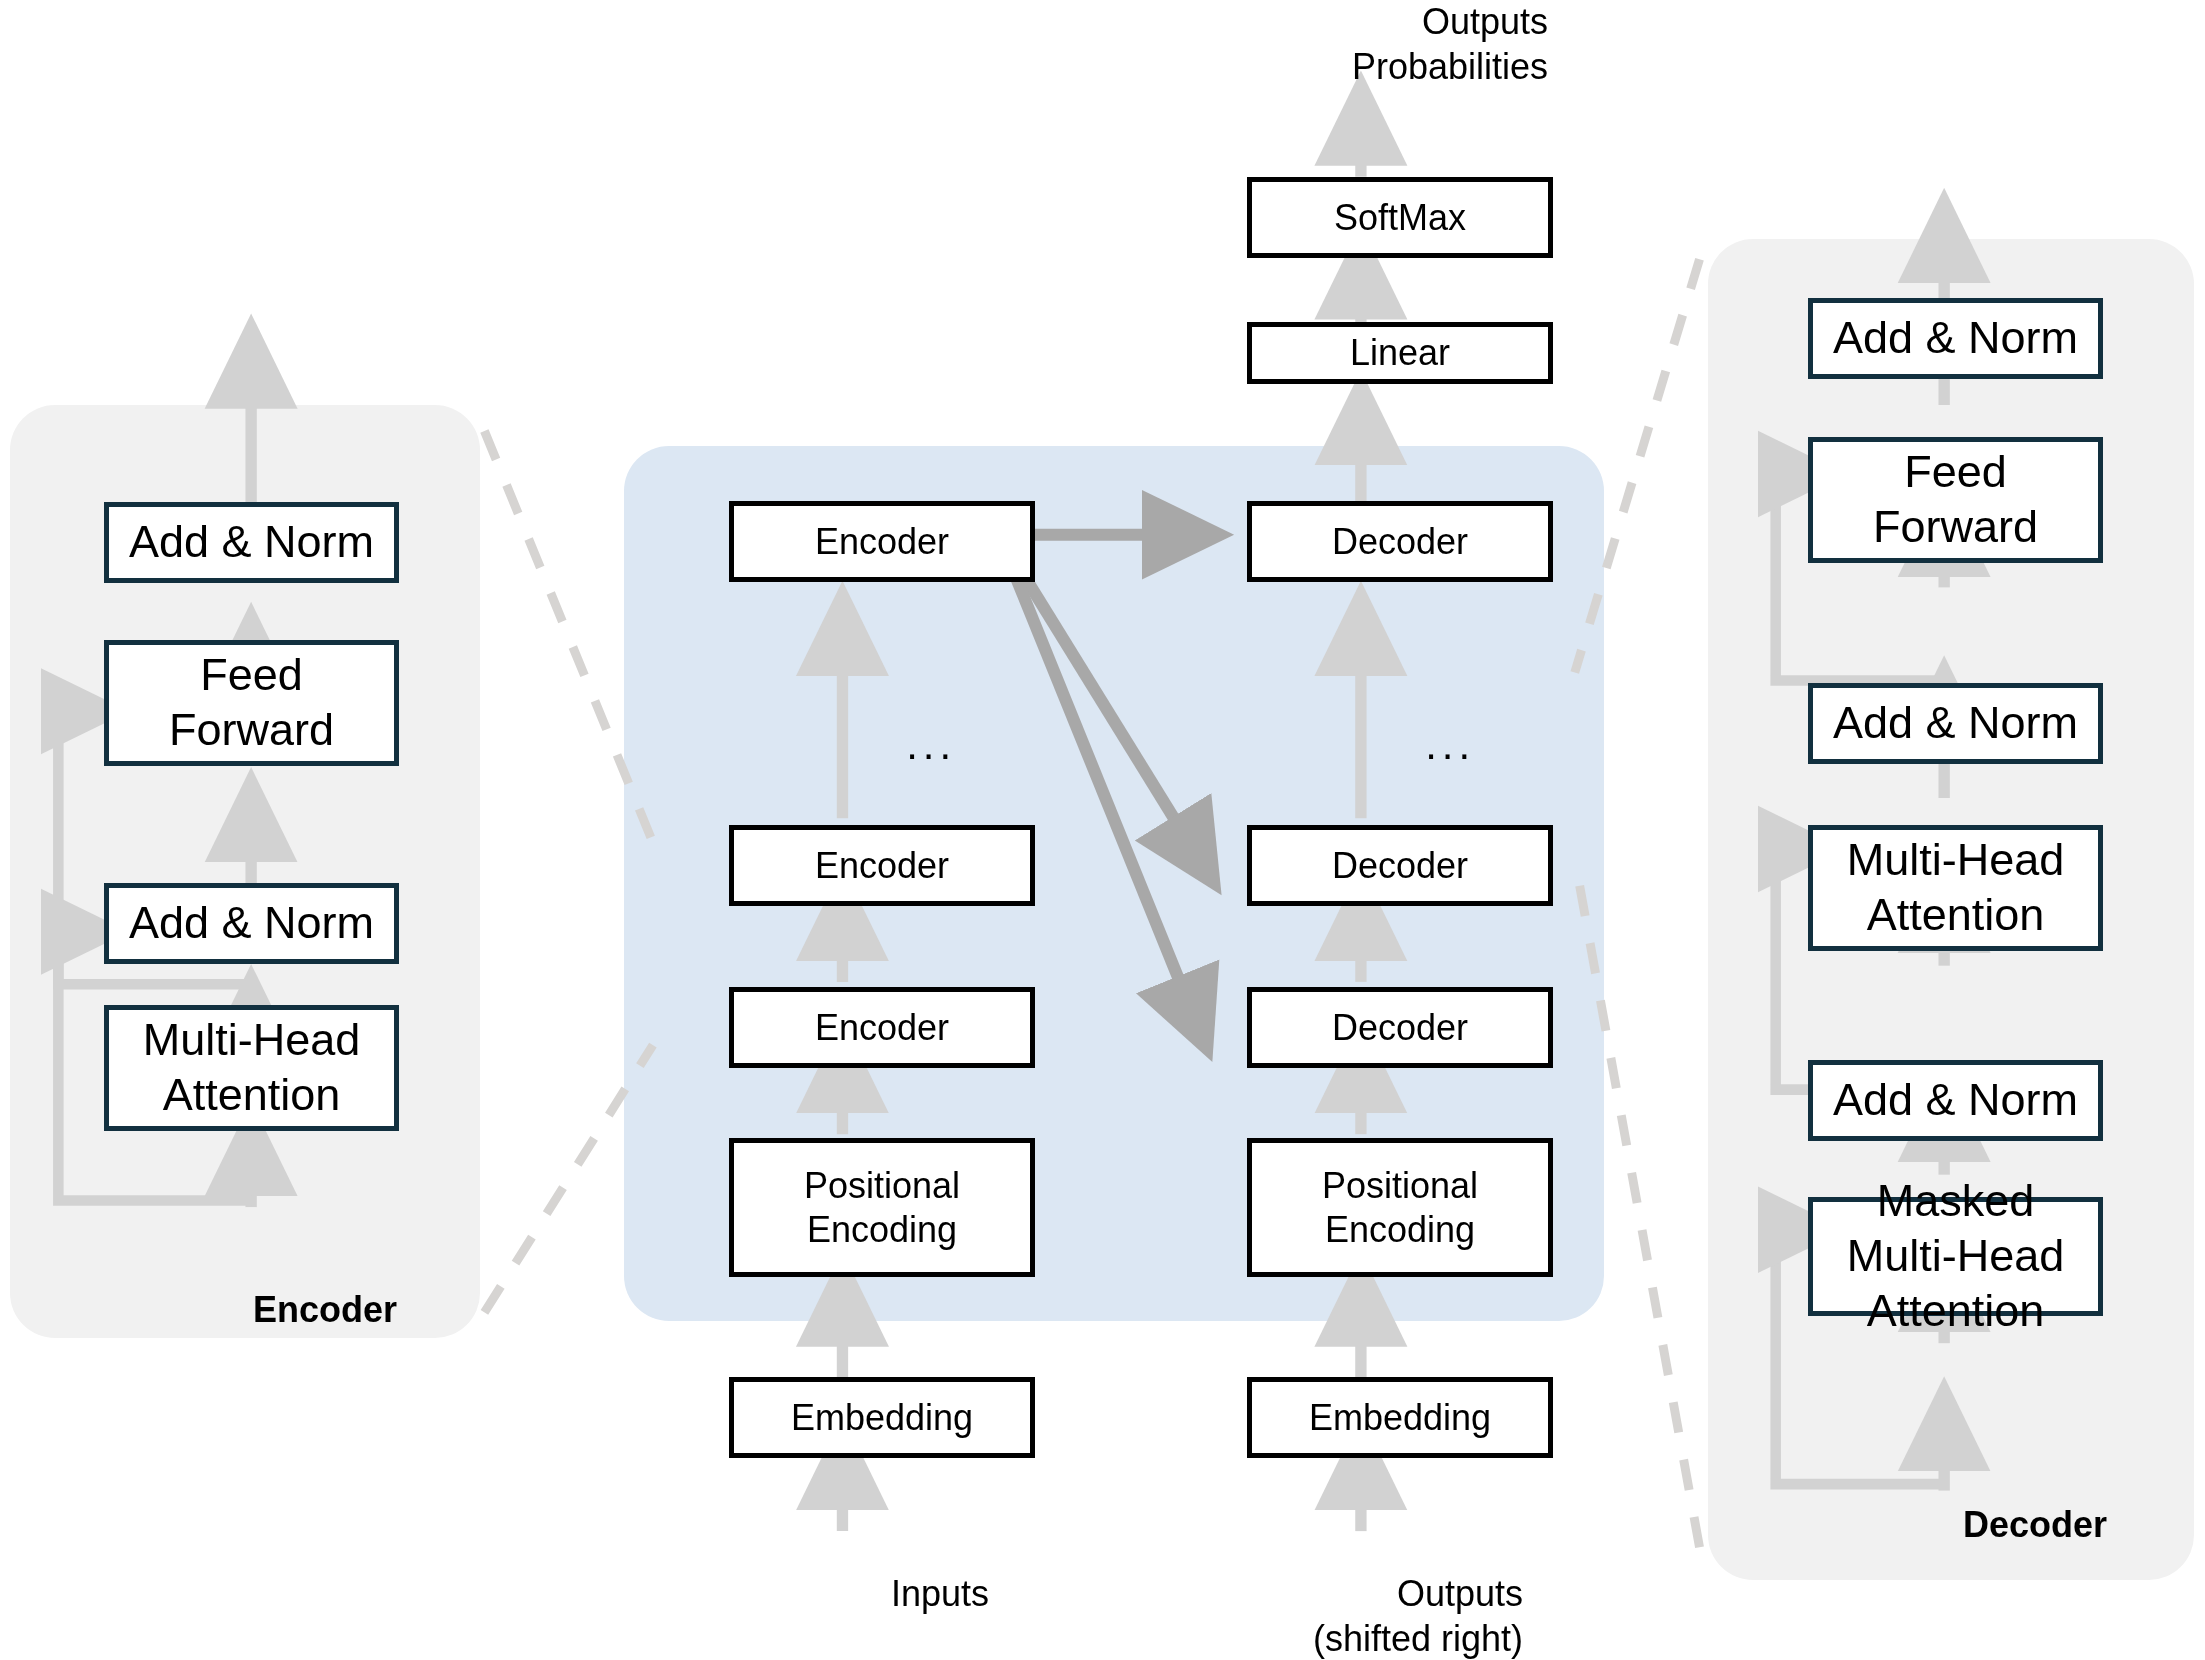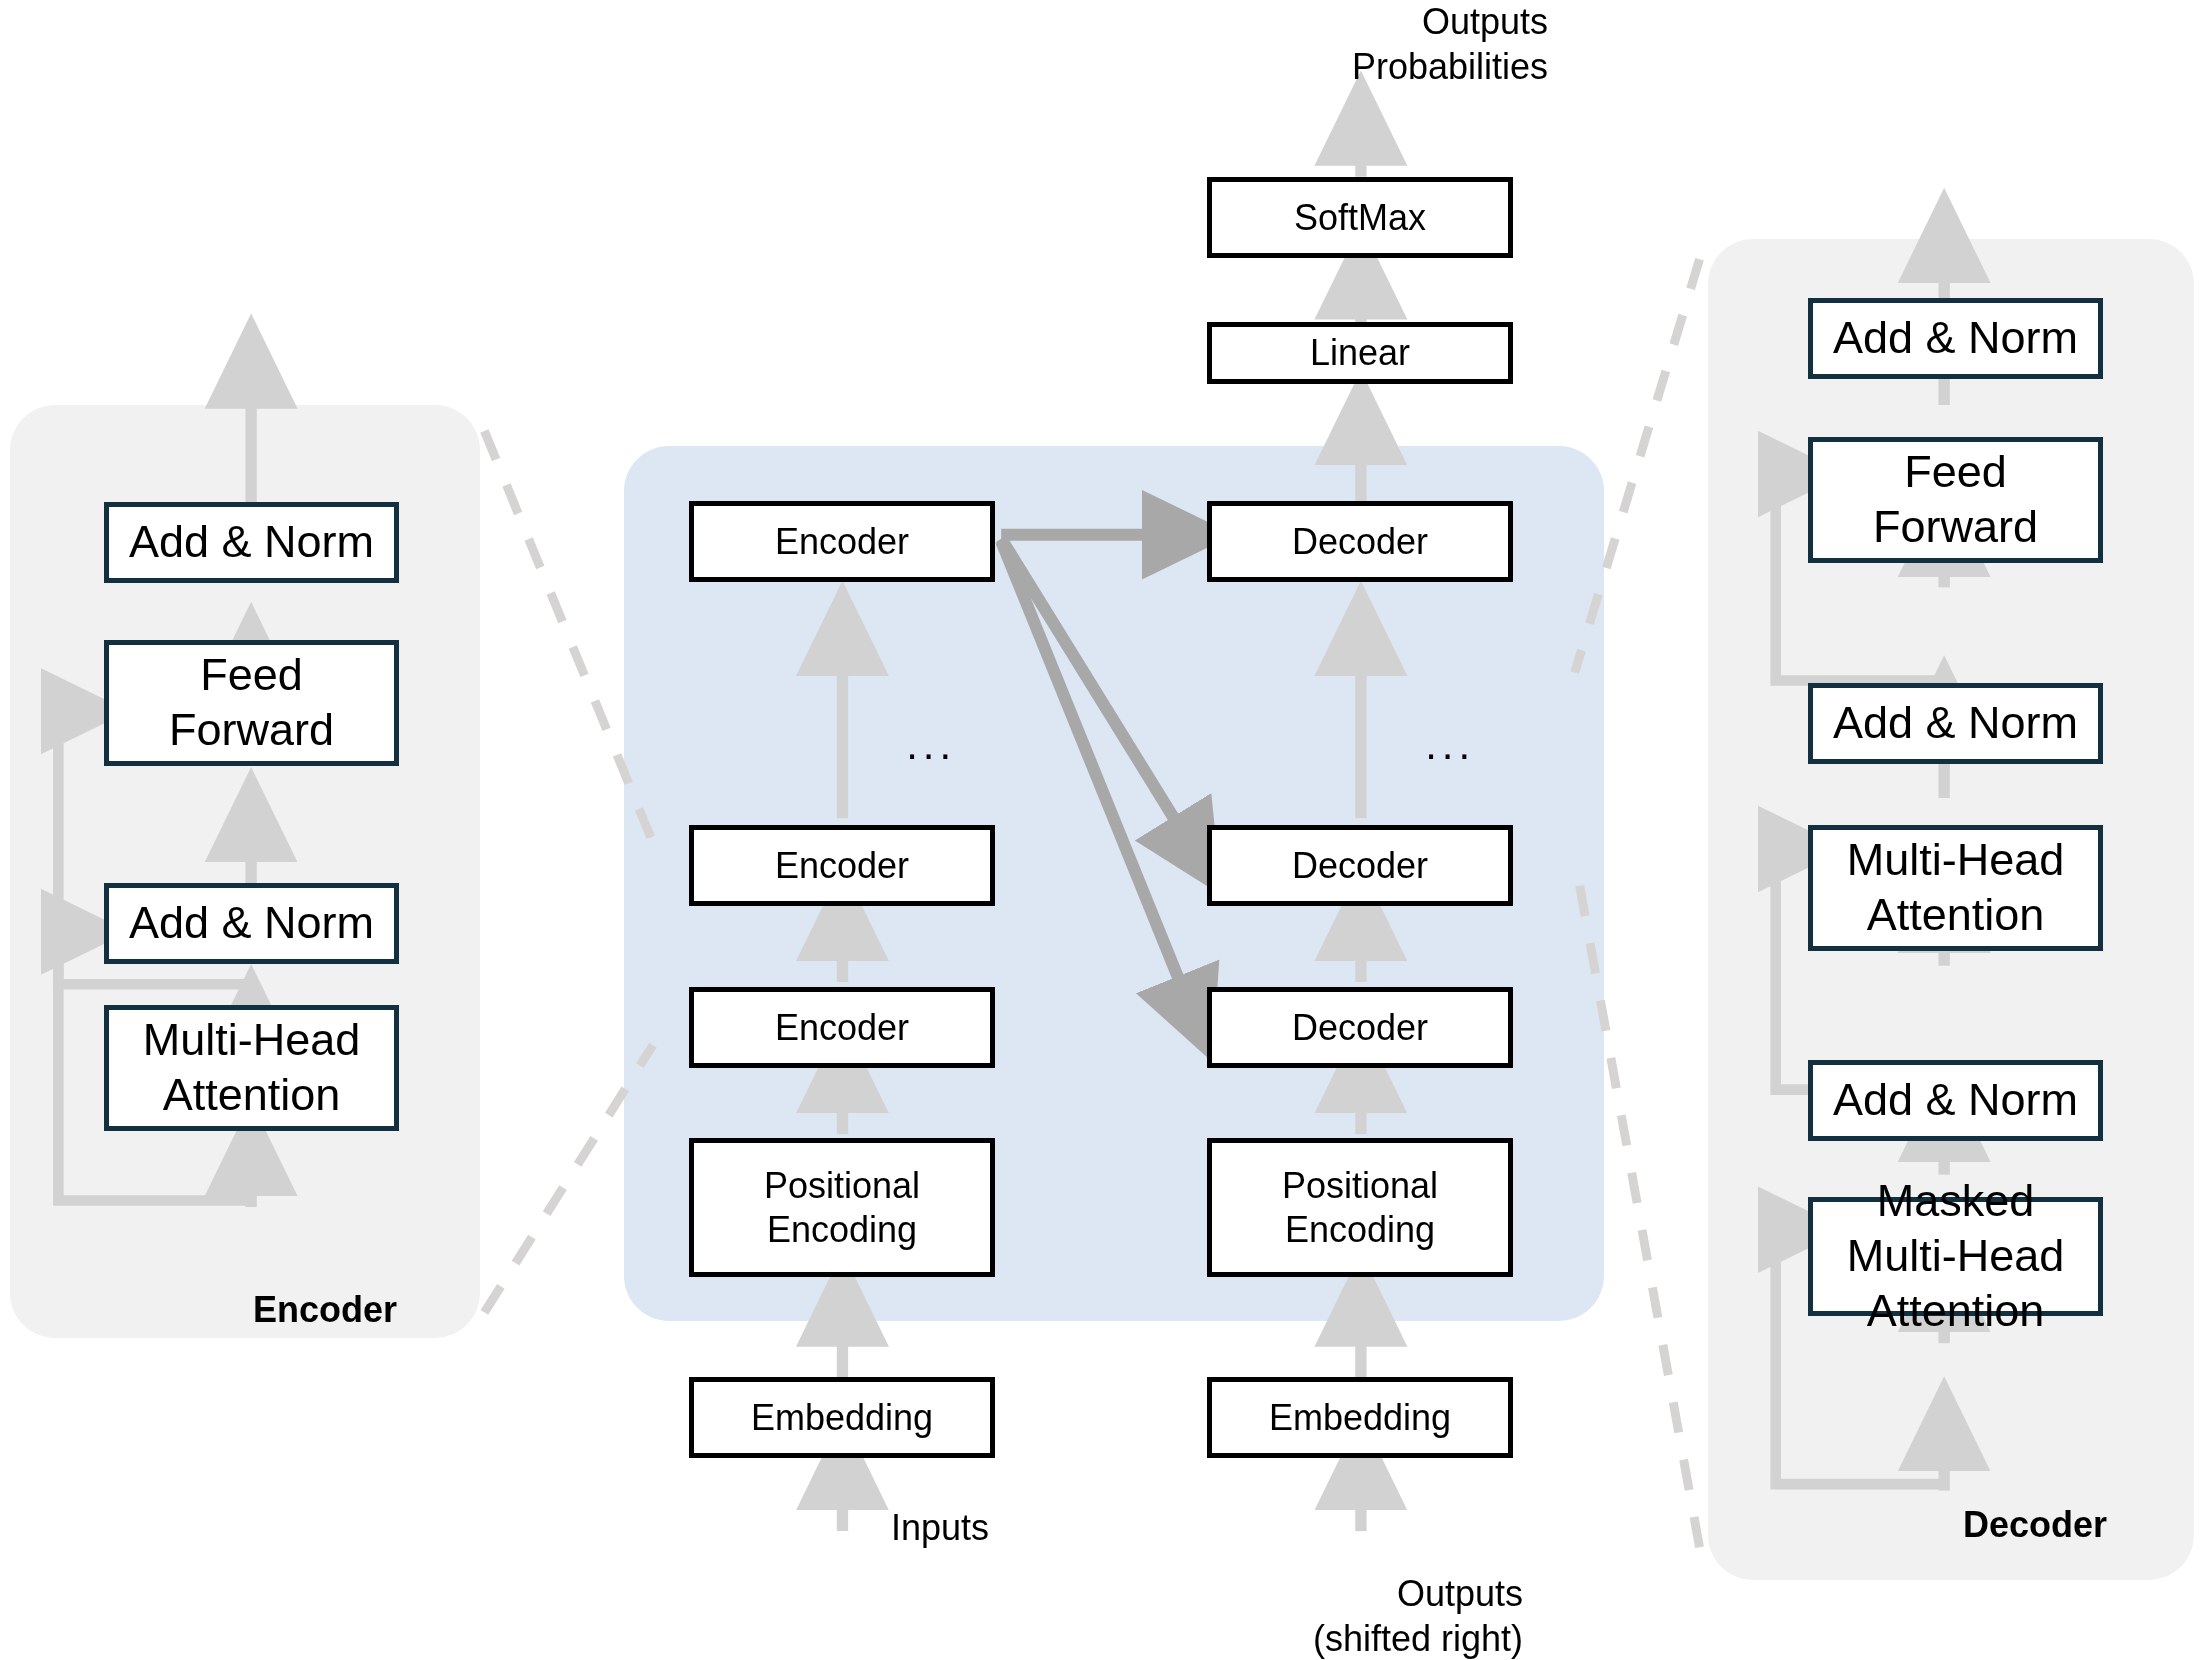--- a/index.html
+++ b/index.html
@@ -33,21 +33,21 @@
     box-sizing: border-box;
     display: flex;
     align-items: center;
     justify-content: center;
     text-align: center;
     color: #000000;
     line-height: 1.22;
     white-space: pre-line;
   }
   .node.navy  { border: 5.7px solid #12303f; }
-  .node.black { border: 5.7px solid #000000; }
+  .node.black { border: 5.7px solid #000000; margin-left: 40px; }
 
   .fs-lg { font-size: 36px; }
   .fs-md { font-size: 45px; }
 
   
   .txt {
     position: absolute;
     color: #000000;
     text-align: right;
     white-space: pre-line;
@@ -196,21 +196,21 @@
 
   <div class="node black fs-lg" style="left:1207px; top:322px; width:306px; height:62px;">Linear</div>
 
   <div class="txt" style="left:1175px; top:0px; width:373px; font-size:36px;">Outputs
 Probabilities</div>
 
   <div class="node black fs-lg" style="left:689px; top:1377px; width:306px; height:81px;">Embedding</div>
 
   <div class="node black fs-lg" style="left:1207px; top:1377px; width:306px; height:81px;">Embedding</div>
 
-  <div class="txt" style="left:697px; top:1506px; width:292px; font-size:36px;">Inputs</div>
+  <div class="txt" style="left:697px; top:1572px; width:292px; font-size:36px;">Inputs</div>
 
   <div class="txt" style="left:1199px; top:1572px; width:324px; font-size:36px;">Outputs
 (shifted right)</div>
 
   <div class="node navy fs-md" style="left:1808px; top:298px; width:295px; height:81px;">Add &amp; Norm</div>
 
   <div class="node navy fs-md" style="left:1808px; top:437px; width:295px; height:126px;">Feed
 Forward</div>
 
   <div class="node navy fs-md" style="left:1808px; top:683px; width:295px; height:81px;">Add &amp; Norm</div>

